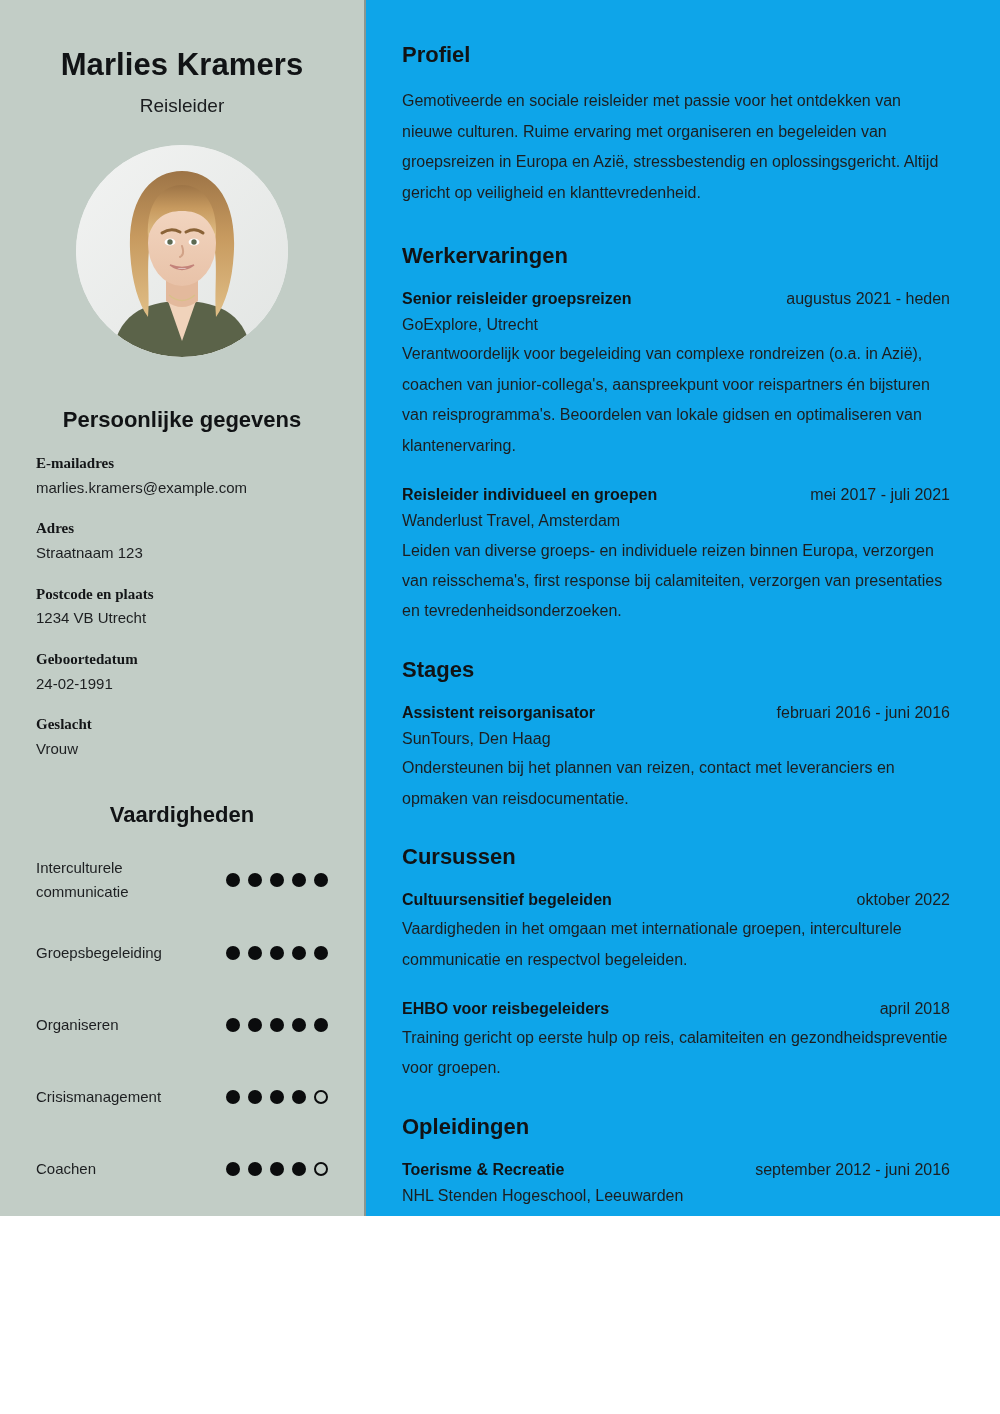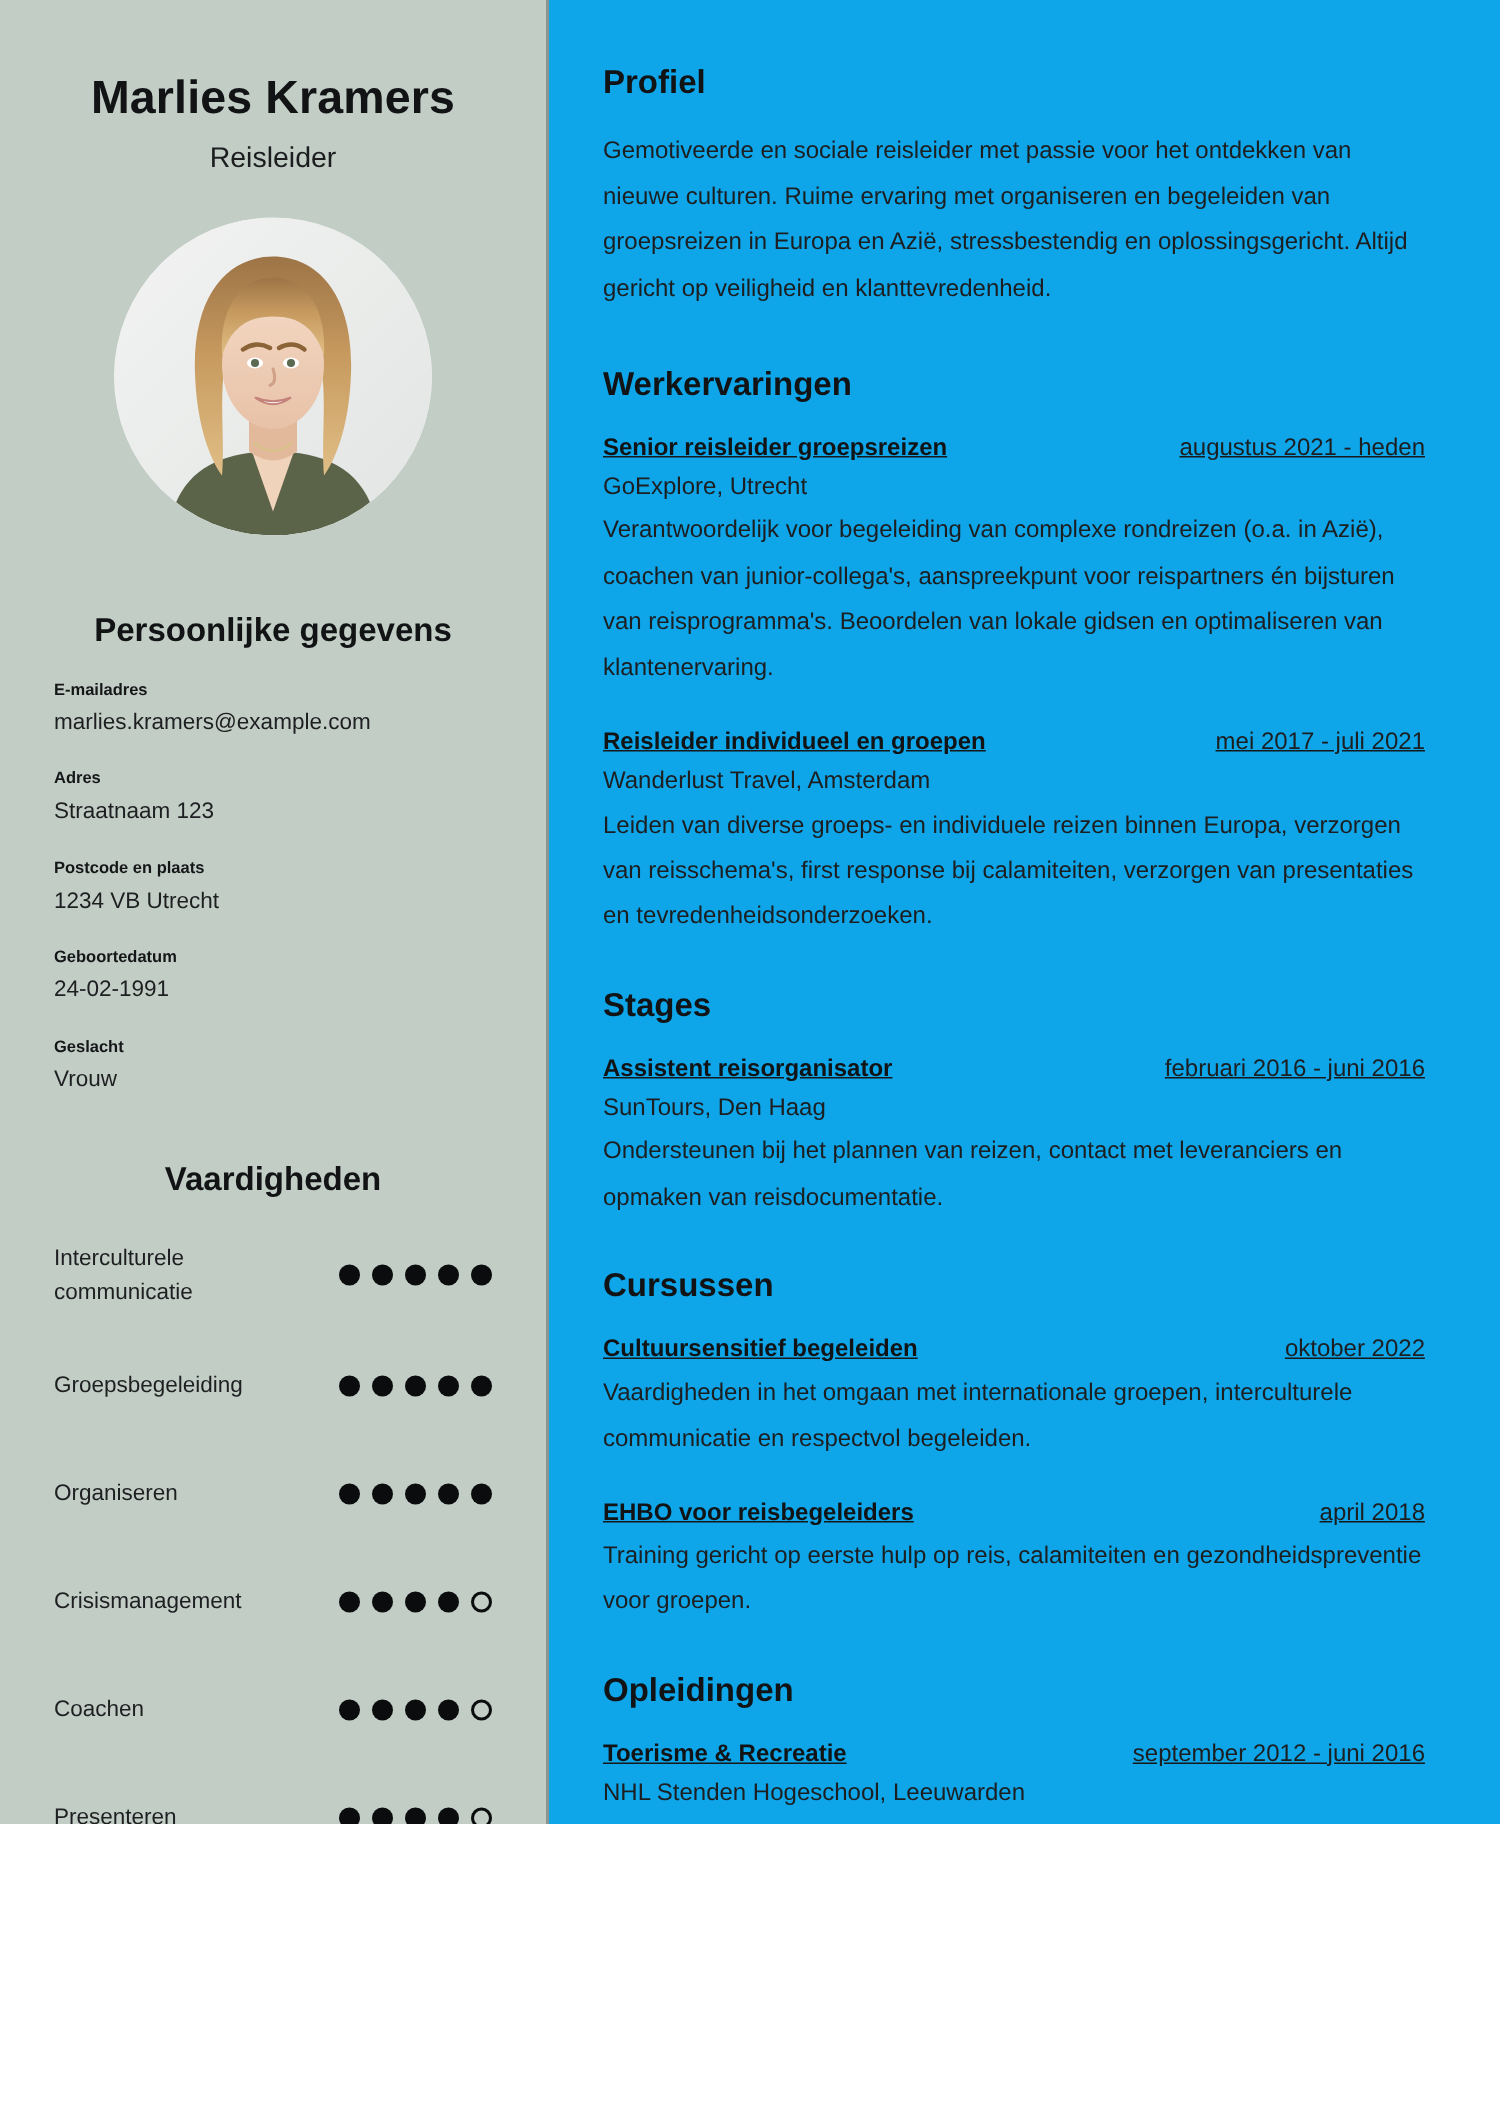--- a/index.html
+++ b/index.html
@@ -68,24 +68,25 @@
     font-weight: 700;
     text-align: center;
     margin-top: 50px;
     margin-bottom: 20px;
     color: #111315;
   }
 
   .field { margin-bottom: 19px; }
 
   .field-label {
-    font-size: 11px;
+    font-size: 15px;
     font-weight: 700;
     color: #141618;
     line-height: 1.45;
+    font-family: Liberation Serif, serif;
   }
 
   .field-value {
     font-size: 15px;
     font-weight: 400;
     color: #1d1f21;
     line-height: 1.5;
     margin-top: 2px;
   }
 
@@ -144,21 +145,20 @@
     max-width: 560px;
   }
 
   .entry { margin-bottom: 22px; }
 
   .entry-top {
     display: flex;
     justify-content: space-between;
     align-items: center;
     gap: 18px;
-    text-decoration: underline;
   }
 
   .entry-title {
     font-size: 16px;
     font-weight: 700;
     color: #111315;
     line-height: 1.5;
   }
 
   .entry-date {

